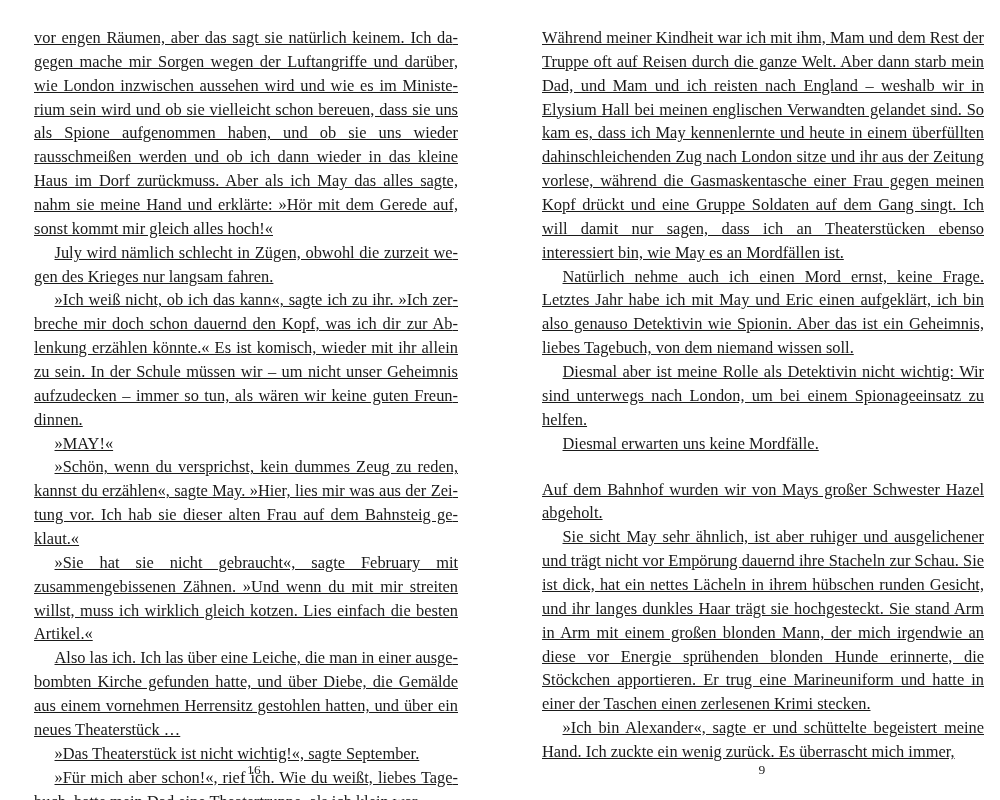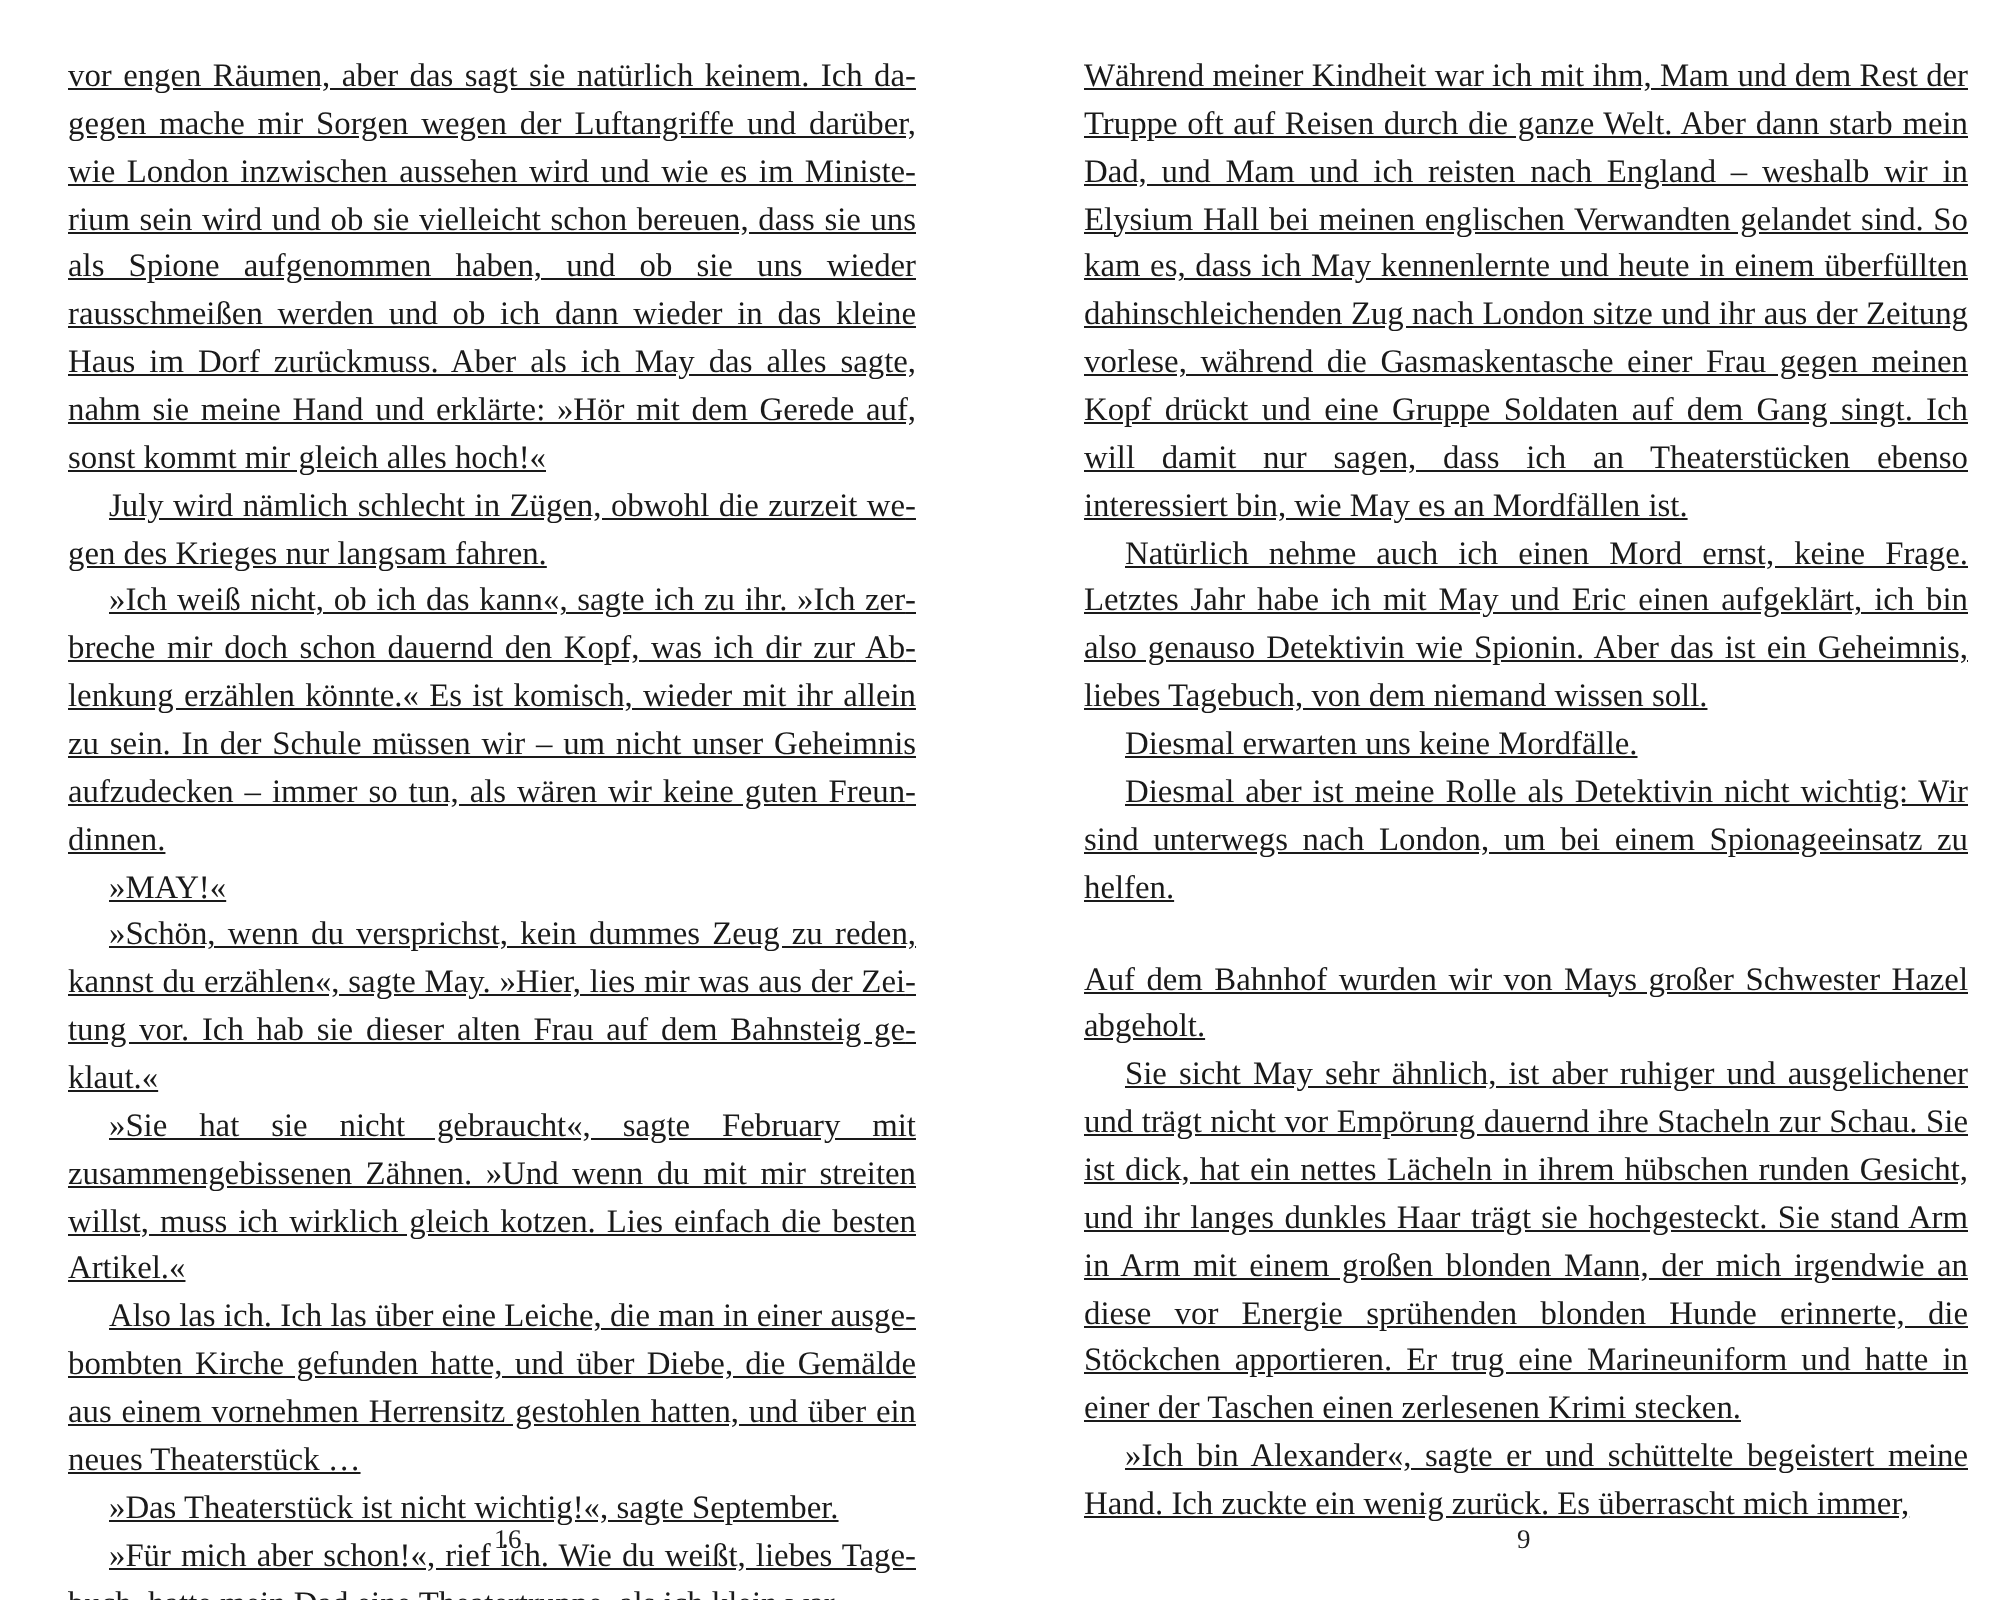--- a/index.html
+++ b/index.html
@@ -80,22 +80,22 @@
       <p>»Das Theaterstück ist nicht wichtig!«, sagte September.</p>
       <p>»Für mich aber schon!«, rief ich. Wie du weißt, liebes Tage­buch, hatte mein Dad eine Theatertruppe, als ich klein war.</p>
     </div>
     <div class="folio">16</div>
   </div>
 
   <div class="page page-right">
     <div class="textblock">
       <p class="noindent">Während meiner Kindheit war ich mit ihm, Mam und dem Rest der Truppe oft auf Reisen durch die ganze Welt. Aber dann starb mein Dad, und Mam und ich reisten nach England – weshalb wir in Elysium Hall bei meinen englischen Verwandten gelan­det sind. So kam es, dass ich May kennenlernte und heute in einem überfüllten dahinschleichenden Zug nach London sitze und ihr aus der Zeitung vorlese, während die Gasmaskentasche einer Frau gegen meinen Kopf drückt und eine Gruppe Soldaten auf dem Gang singt. Ich will damit nur sagen, dass ich an Thea­terstücken ebenso interessiert bin, wie May es an Mordfällen ist.</p>
       <p>Natürlich nehme auch ich einen Mord ernst, keine Frage. Letztes Jahr habe ich mit May und Eric einen aufgeklärt, ich bin also genauso Detektivin wie Spionin. Aber das ist ein Geheim­nis, liebes Tagebuch, von dem niemand wissen soll.</p>
+      <p>Diesmal aber ist meine Rolle als Detektivin nicht wichtig: Wir sind unterwegs nach London, um bei einem Spionageein­satz zu helfen.</p>
       <p>Diesmal erwarten uns keine Mordfälle.</p>
-      <p>Diesmal aber ist meine Rolle als Detektivin nicht wichtig: Wir sind unterwegs nach London, um bei einem Spionageein­satz zu helfen.</p>
       <p class="noindent gap">Auf dem Bahnhof wurden wir von Mays großer Schwester Ha­zel abgeholt.</p>
       <p>Sie sicht May sehr ähnlich, ist aber ruhiger und ausgeliche­ner und trägt nicht vor Empörung dauernd ihre Stacheln zur Schau. Sie ist dick, hat ein nettes Lächeln in ihrem hübschen runden Gesicht, und ihr langes dunkles Haar trägt sie hochge­steckt. Sie stand Arm in Arm mit einem großen blonden Mann, der mich irgendwie an diese vor Energie sprühenden blonden Hunde erinnerte, die Stöckchen apportieren. Er trug eine Mari­neuniform und hatte in einer der Taschen einen zerlesenen Kri­mi stecken.</p>
       <p>»Ich bin Alexander«, sagte er und schüttelte begeistert meine Hand. Ich zuckte ein wenig zurück. Es überrascht mich immer,</p>
     </div>
     <div class="folio">9</div>
   </div>
 
 </div>
 
 </body></html>

